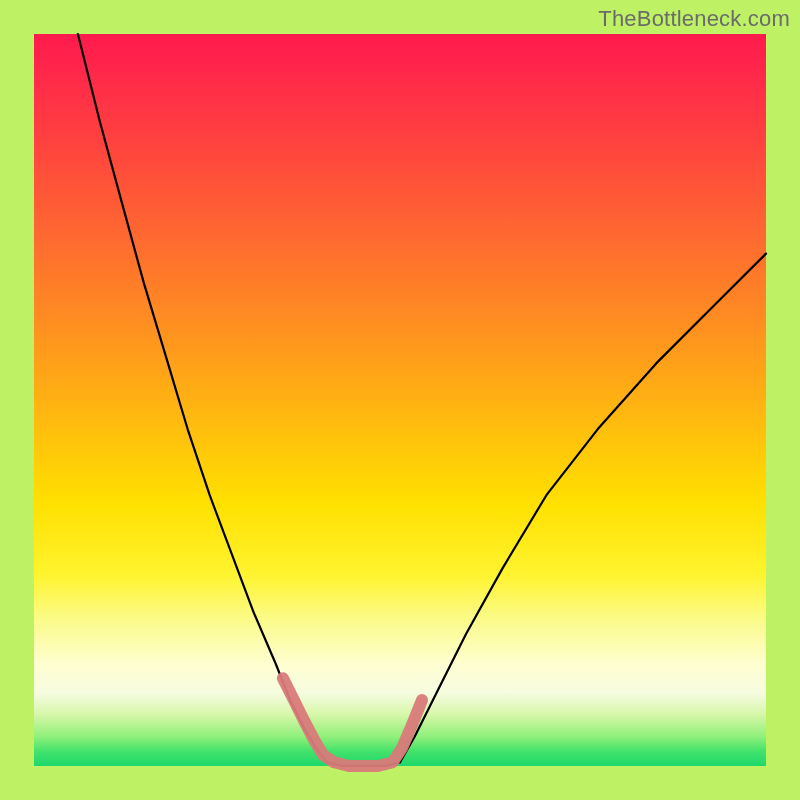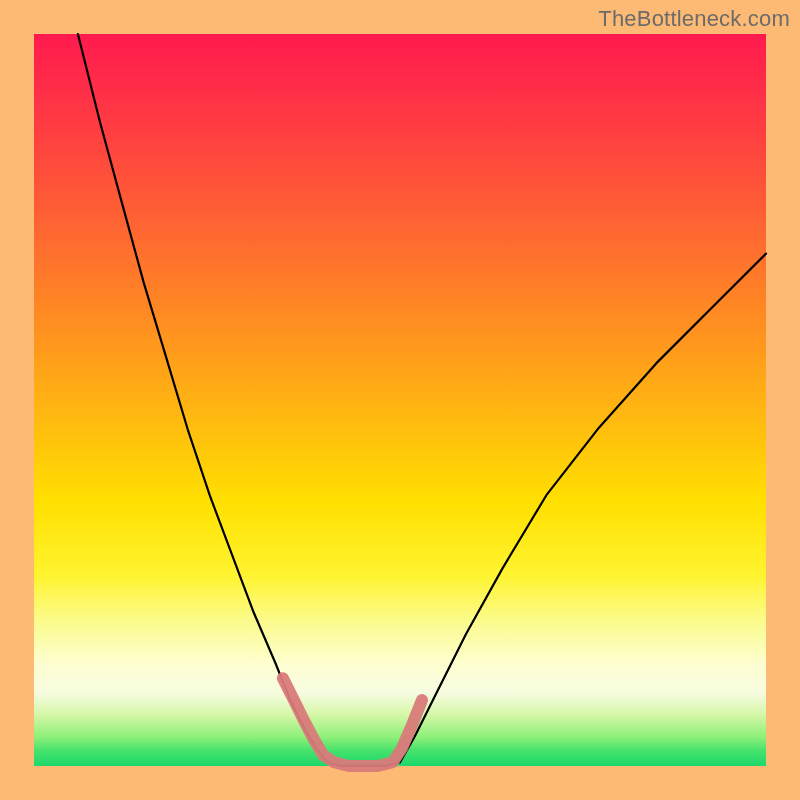--- a/index.html
+++ b/index.html
@@ -10,21 +10,21 @@
     background: #000;
     overflow: hidden;
     font-family: Arial, Helvetica, sans-serif;
   }
   .frame {
     position: absolute;
     left: 0;
     top: 0;
     width: 800px;
     height: 800px;
-    background: #fdba74;
+    background: #bef264;
   }
   .plot-area {
     position: absolute;
     left: 34px;
     top: 34px;
     width: 732px;
     height: 732px;
     
     background:
       linear-gradient(to bottom,

